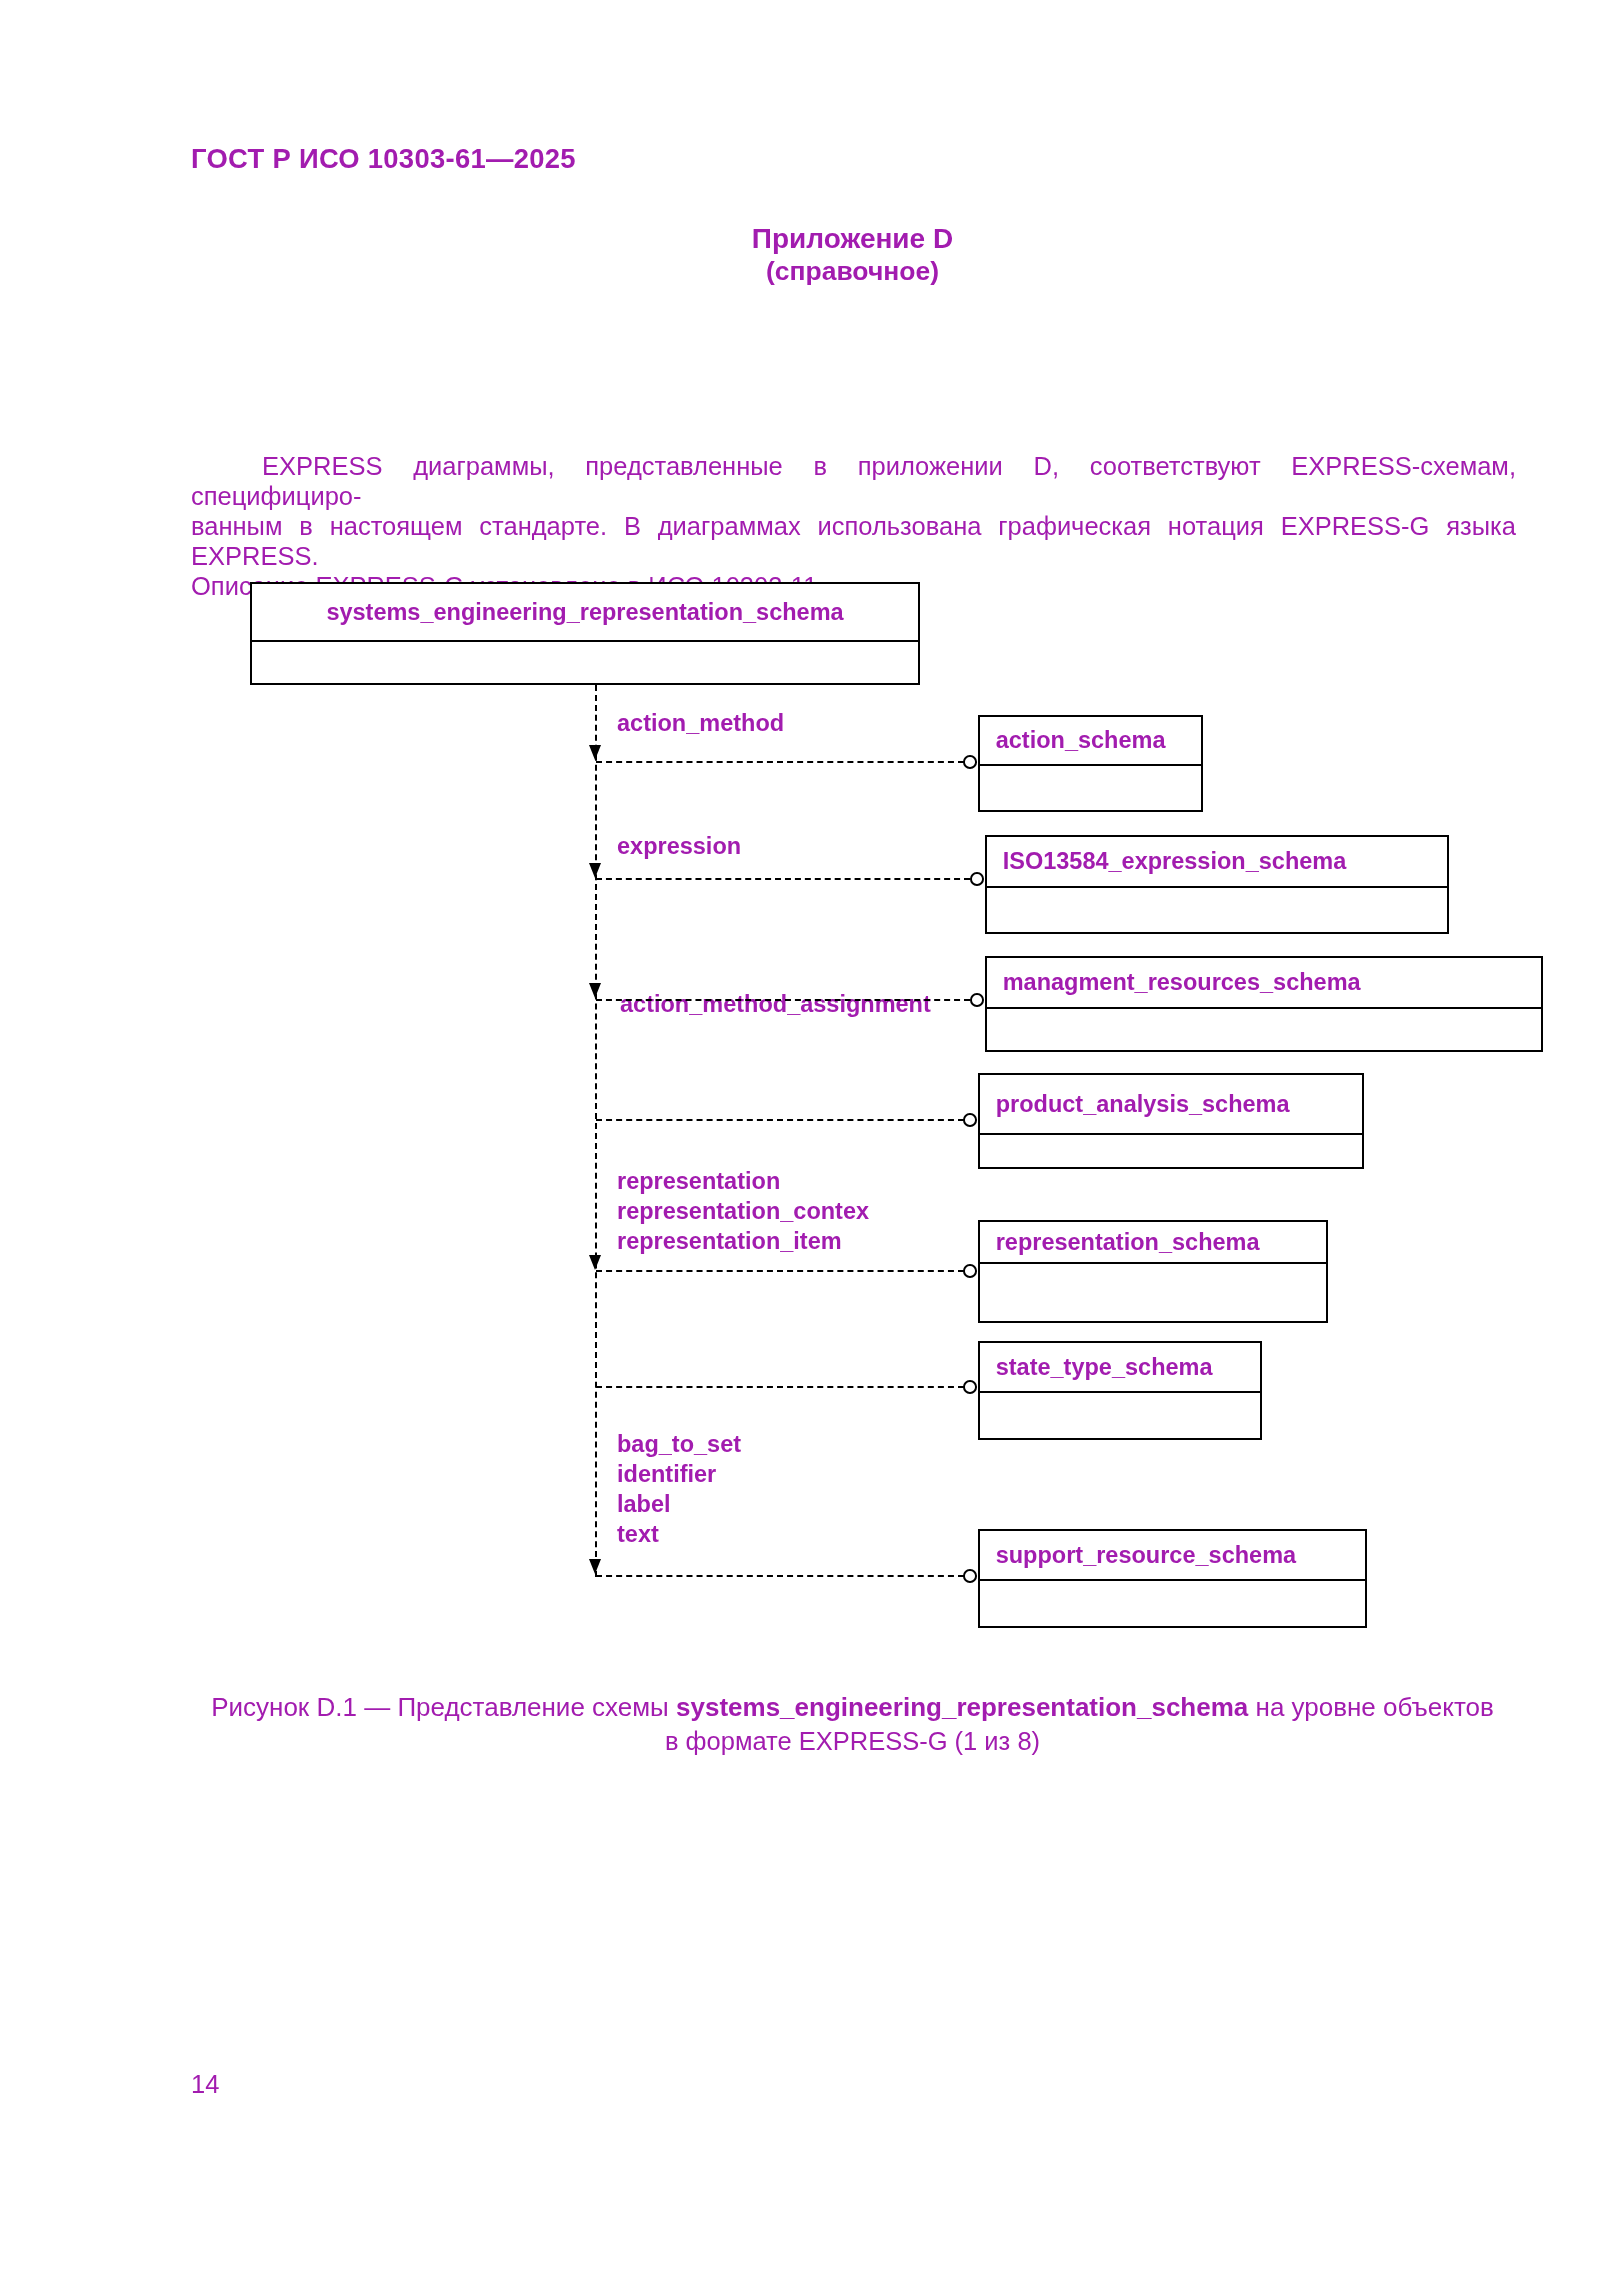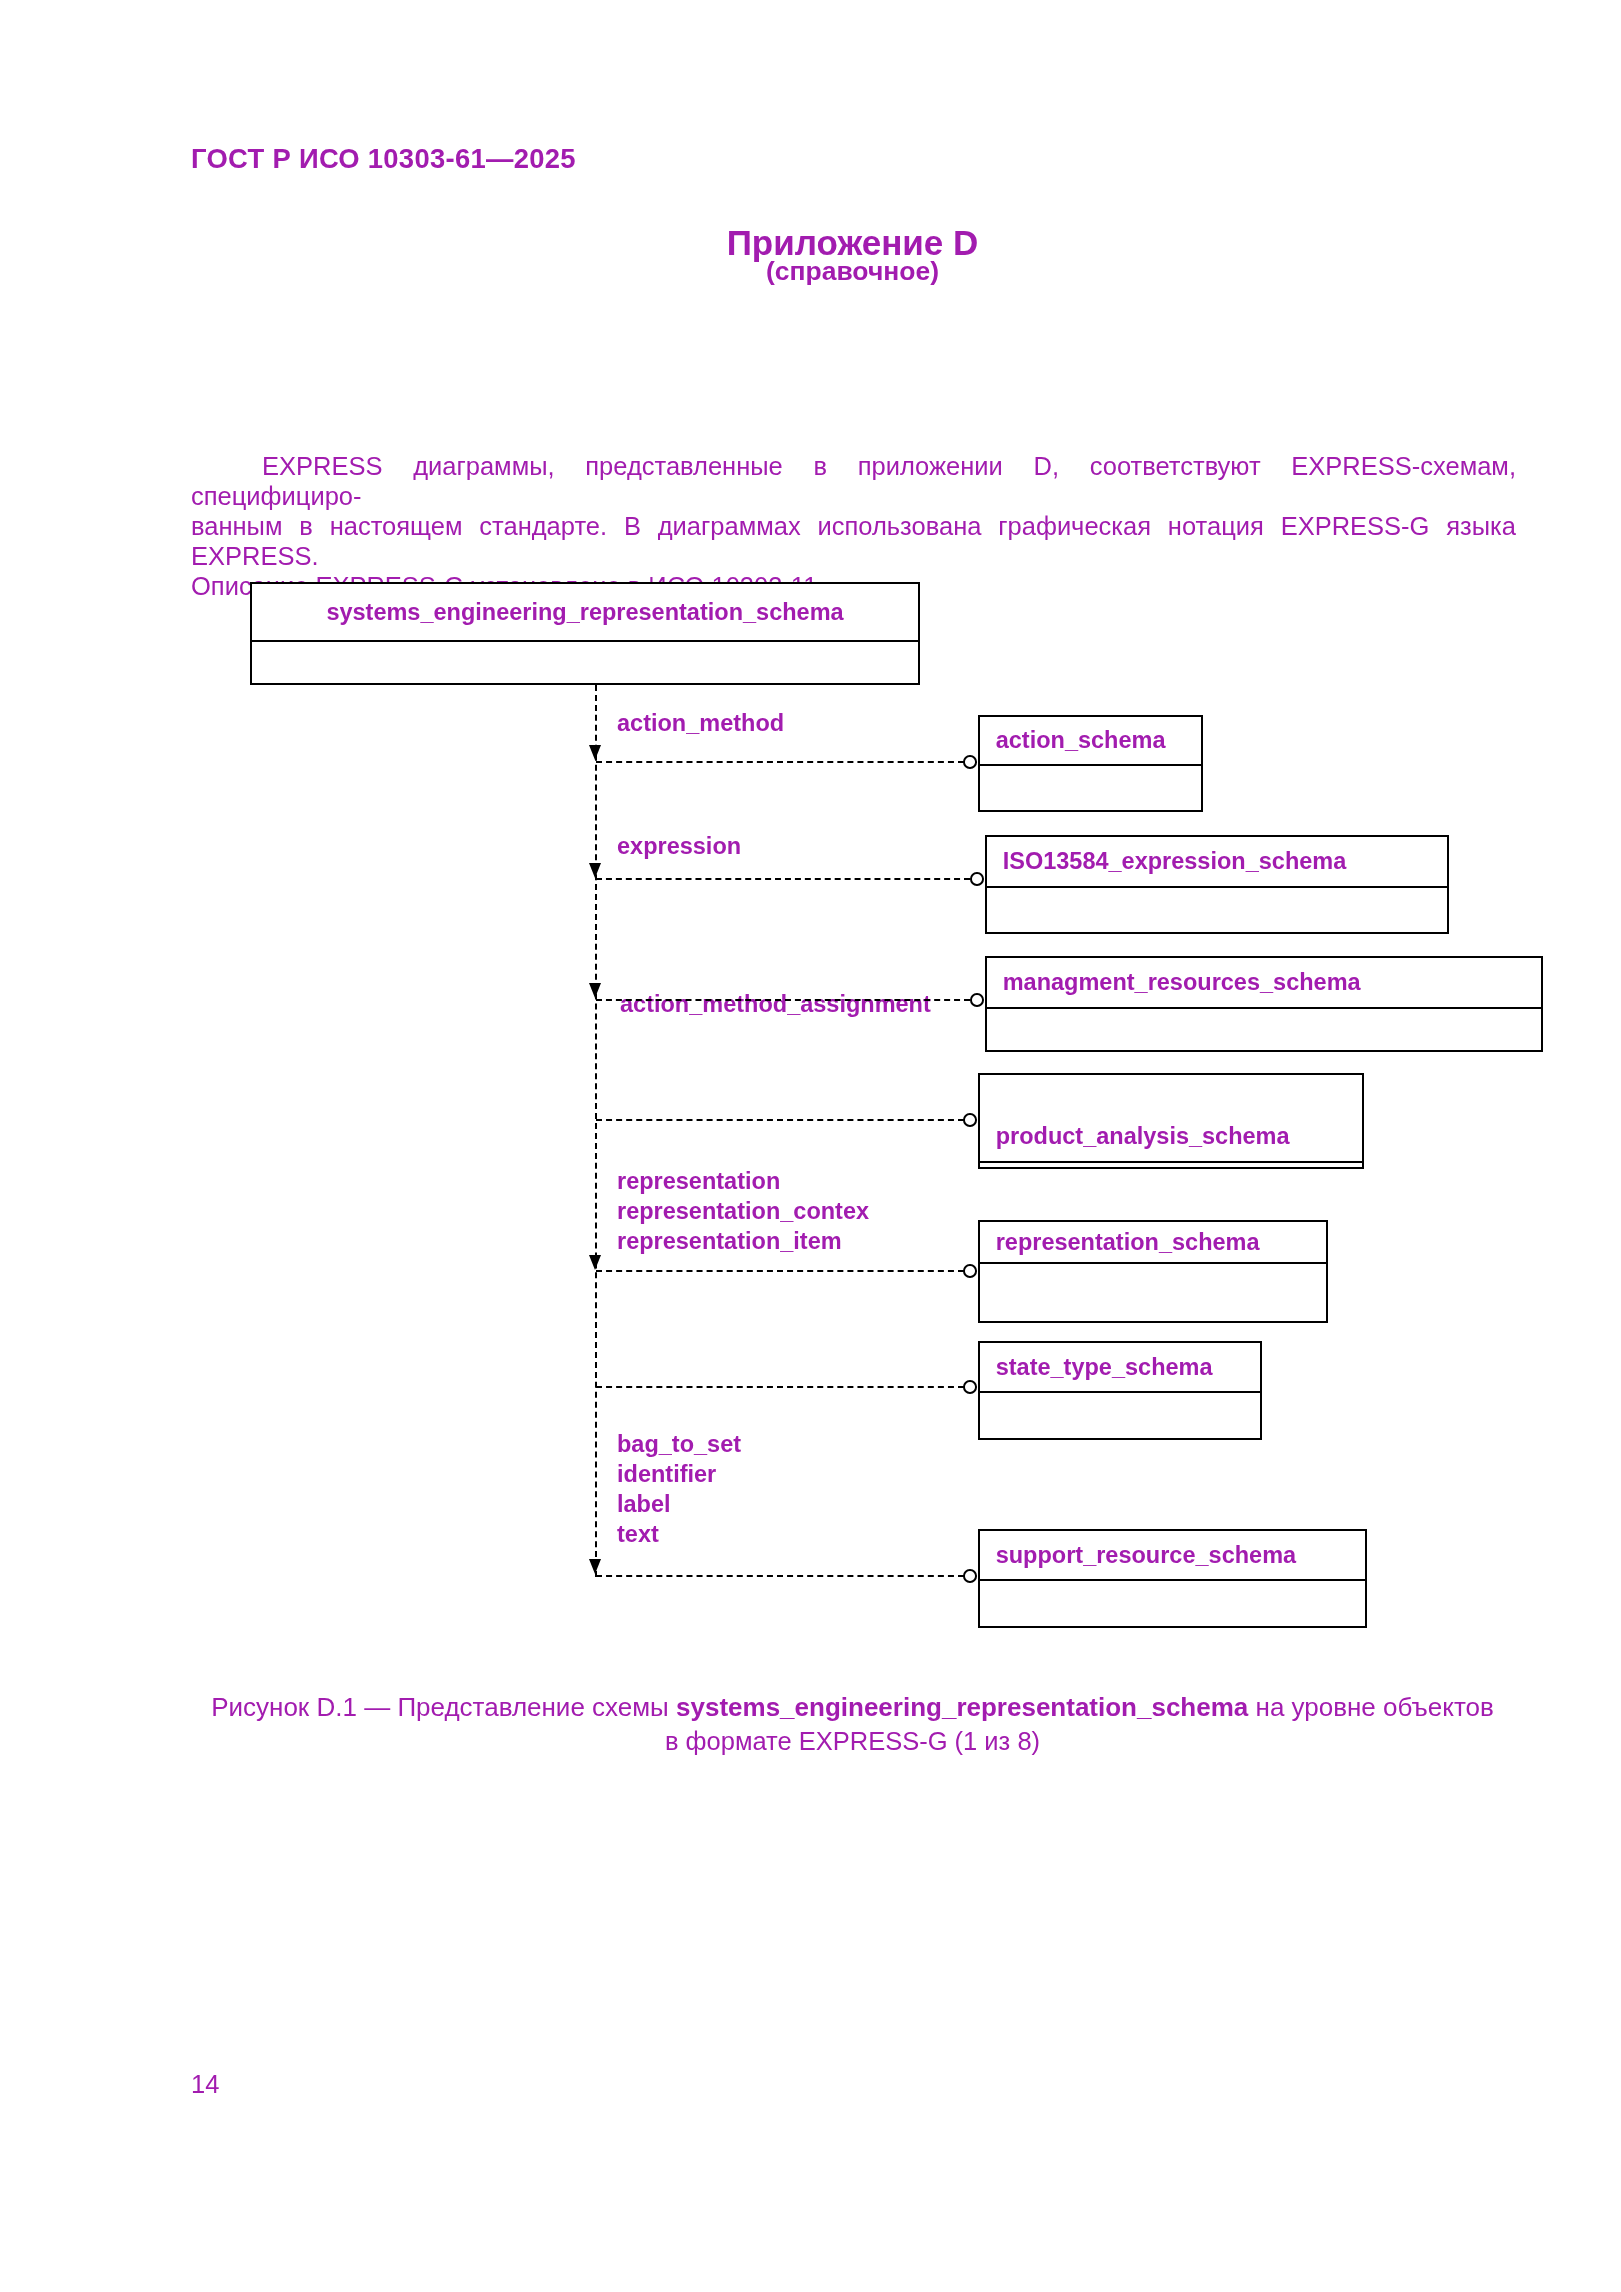--- a/index.html
+++ b/index.html
@@ -10,21 +10,21 @@
     background:#ffffff;
     color:#a21caf;
     font-family:"Liberation Sans", sans-serif;
     overflow:hidden;
     margin:0 auto;
   }
   .centered { position:absolute; left:84px; right:0; text-align:center; }
 
   .doc-header { position:absolute; left:191px; top:143px; font-size:27.4px; font-weight:700; letter-spacing:0.3px; }
 
-  .appendix-title   { top:223px; font-size:35px; font-weight:700; }
+  .appendix-title   { top:223px; font-size:28px; font-weight:700; }
   .appendix-subtitle{ top:256px; font-size:26.5px; font-weight:700; }
   .section-title    { top:394px; font-size:27.4px; font-weight:700; }
 
   .paragraph { position:absolute; left:191px; top:451px; width:1325px; font-size:25.5px; line-height:30px; }
   .para-line.indent  { text-indent:71px; }
   .para-line.justify { text-align:justify; text-align-last:justify; }
 
   
   .schema-box { position:absolute; border:2px solid #000; background:#fff; }
   .schema-title {
@@ -74,21 +74,21 @@
   .b3-arrow  { left:589px; top:983px; }
   .b3-line   { left:596px; top:999px; width:374px; }
   .b3-circle { left:970px; top:993px; }
   .b3-box    { left:985px; top:956px; width:558px; height:96px; }
   .b3-box .schema-title { height:51px; }
 
   
   .b4-line   { left:596px; top:1119px; width:368px; }
   .b4-circle { left:963px; top:1113px; }
   .b4-box    { left:978px; top:1073px; width:386px; height:96px; }
-  .b4-box .schema-title { height:51px;margin-top:37px; }
+  .b4-box .schema-title { height:60px; }
 
   
   .b5-label  { left:617px; top:1166px; }
   .b5-arrow  { left:589px; top:1255px; }
   .b5-line   { left:596px; top:1270px; width:368px; }
   .b5-circle { left:963px; top:1264px; }
   .b5-box    { left:978px; top:1220px; width:350px; height:103px; }
   .b5-box .schema-title { height:42px; }
 
   

